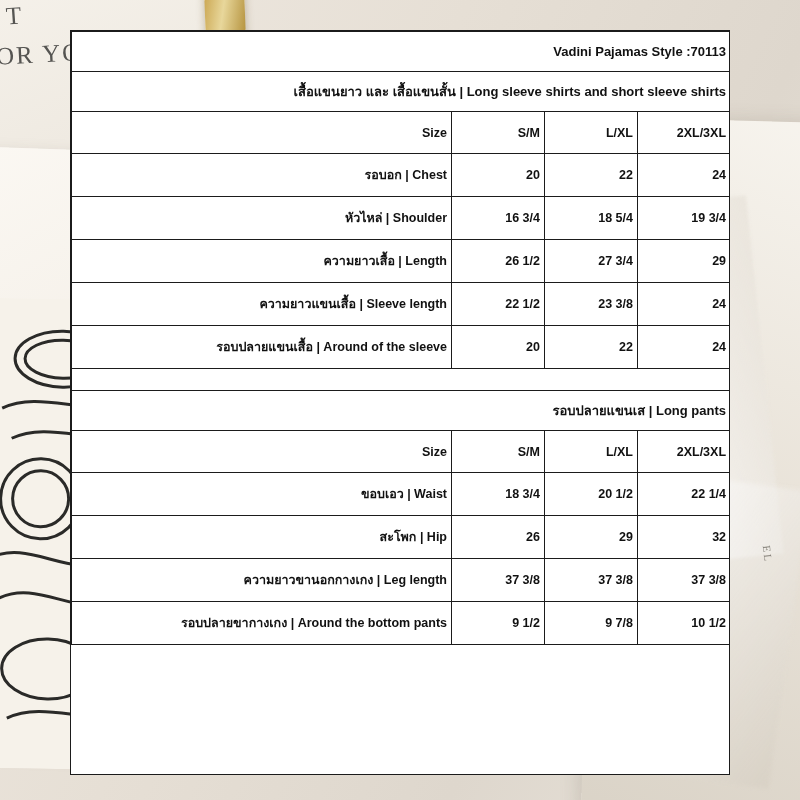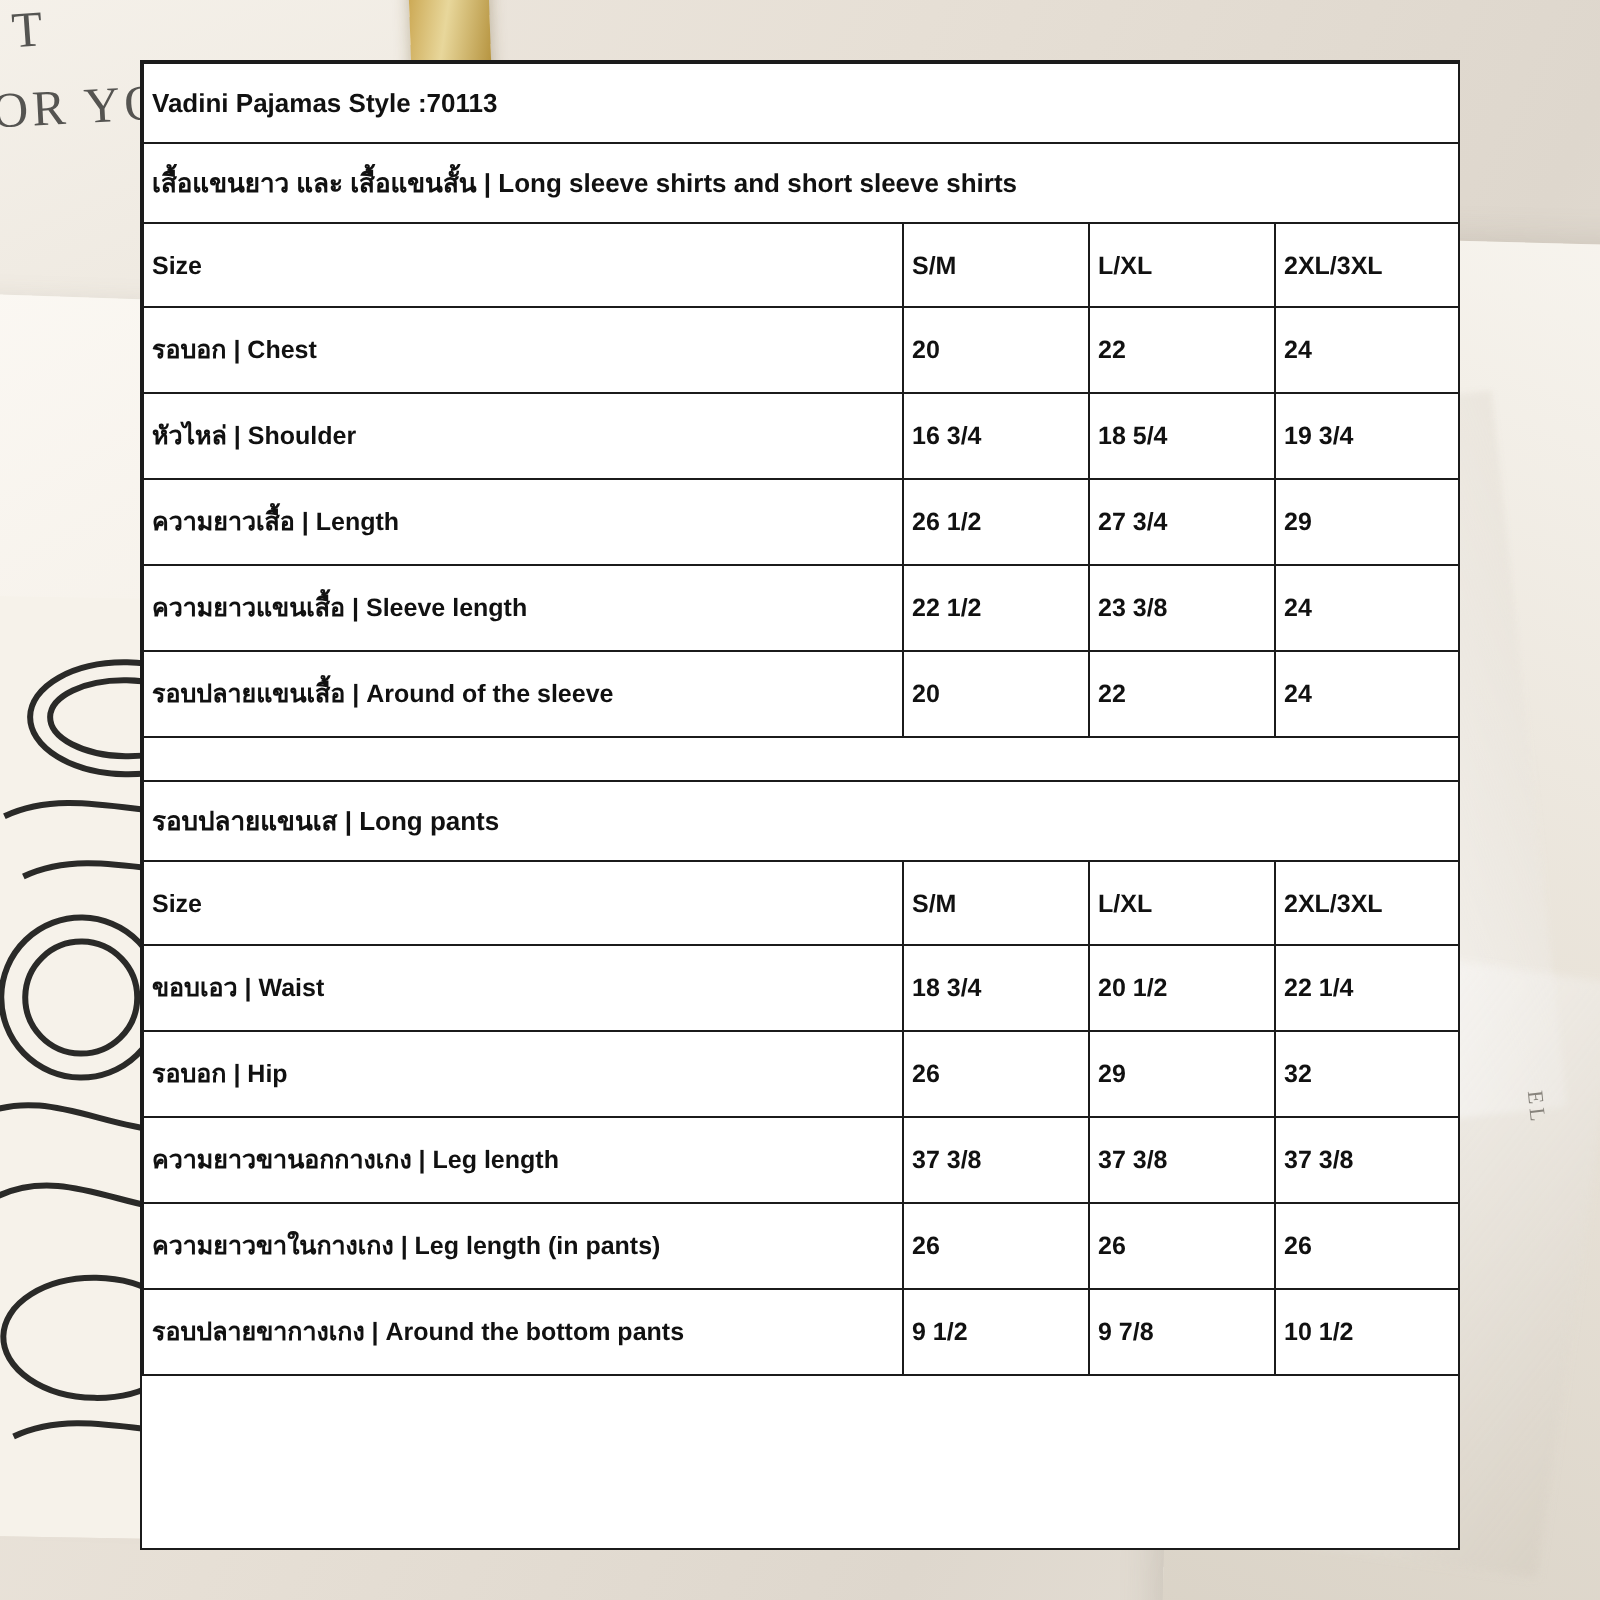--- a/index.html
+++ b/index.html
@@ -115,21 +115,21 @@
   }
   table.chart {
     width: 100%;
     border-collapse: collapse;
     table-layout: fixed;
   }
   table.chart td {
     border: 1px solid #1b1b1b;
     color: #111;
     font-size: 12.5px;
-    text-align: left;
+    text-align: right;
     vertical-align: middle;
     padding: 0 4px;
     font-weight: bold;
     height: 43px;
     box-sizing: border-box;
   }
   td.label-cell {
     font-weight: bold;
   }
   tr.title-row td { height: 40px; font-size: 13px; }
@@ -256,38 +256,32 @@
         <td>2XL/3XL</td>
       </tr>
 
       <tr>
         <td class="label-cell">ขอบเอว | Waist</td>
         <td>18 3/4</td>
         <td>20 1/2</td>
         <td>22 1/4</td>
       </tr>
       <tr>
-        <td class="label-cell">รอบอก | Hip</td>
+        <td class="label-cell">สะโพก | Hip</td>
         <td>26</td>
         <td>29</td>
         <td>32</td>
       </tr>
       <tr>
         <td class="label-cell">ความยาวขานอกกางเกง | Leg length</td>
         <td>37 3/8</td>
         <td>37 3/8</td>
         <td>37 3/8</td>
       </tr>
       <tr>
-        <td class="label-cell">ความยาวขาในกางเกง | Leg length (in pants)</td>
-        <td>26</td>
-        <td>26</td>
-        <td>26</td>
-      </tr>
-      <tr>
         <td class="label-cell">รอบปลายขากางเกง | Around the bottom pants</td>
         <td>9 1/2</td>
         <td>9 7/8</td>
         <td>10 1/2</td>
       </tr>
     </tbody>
   </table>
 </div>
 
 </body></html>

